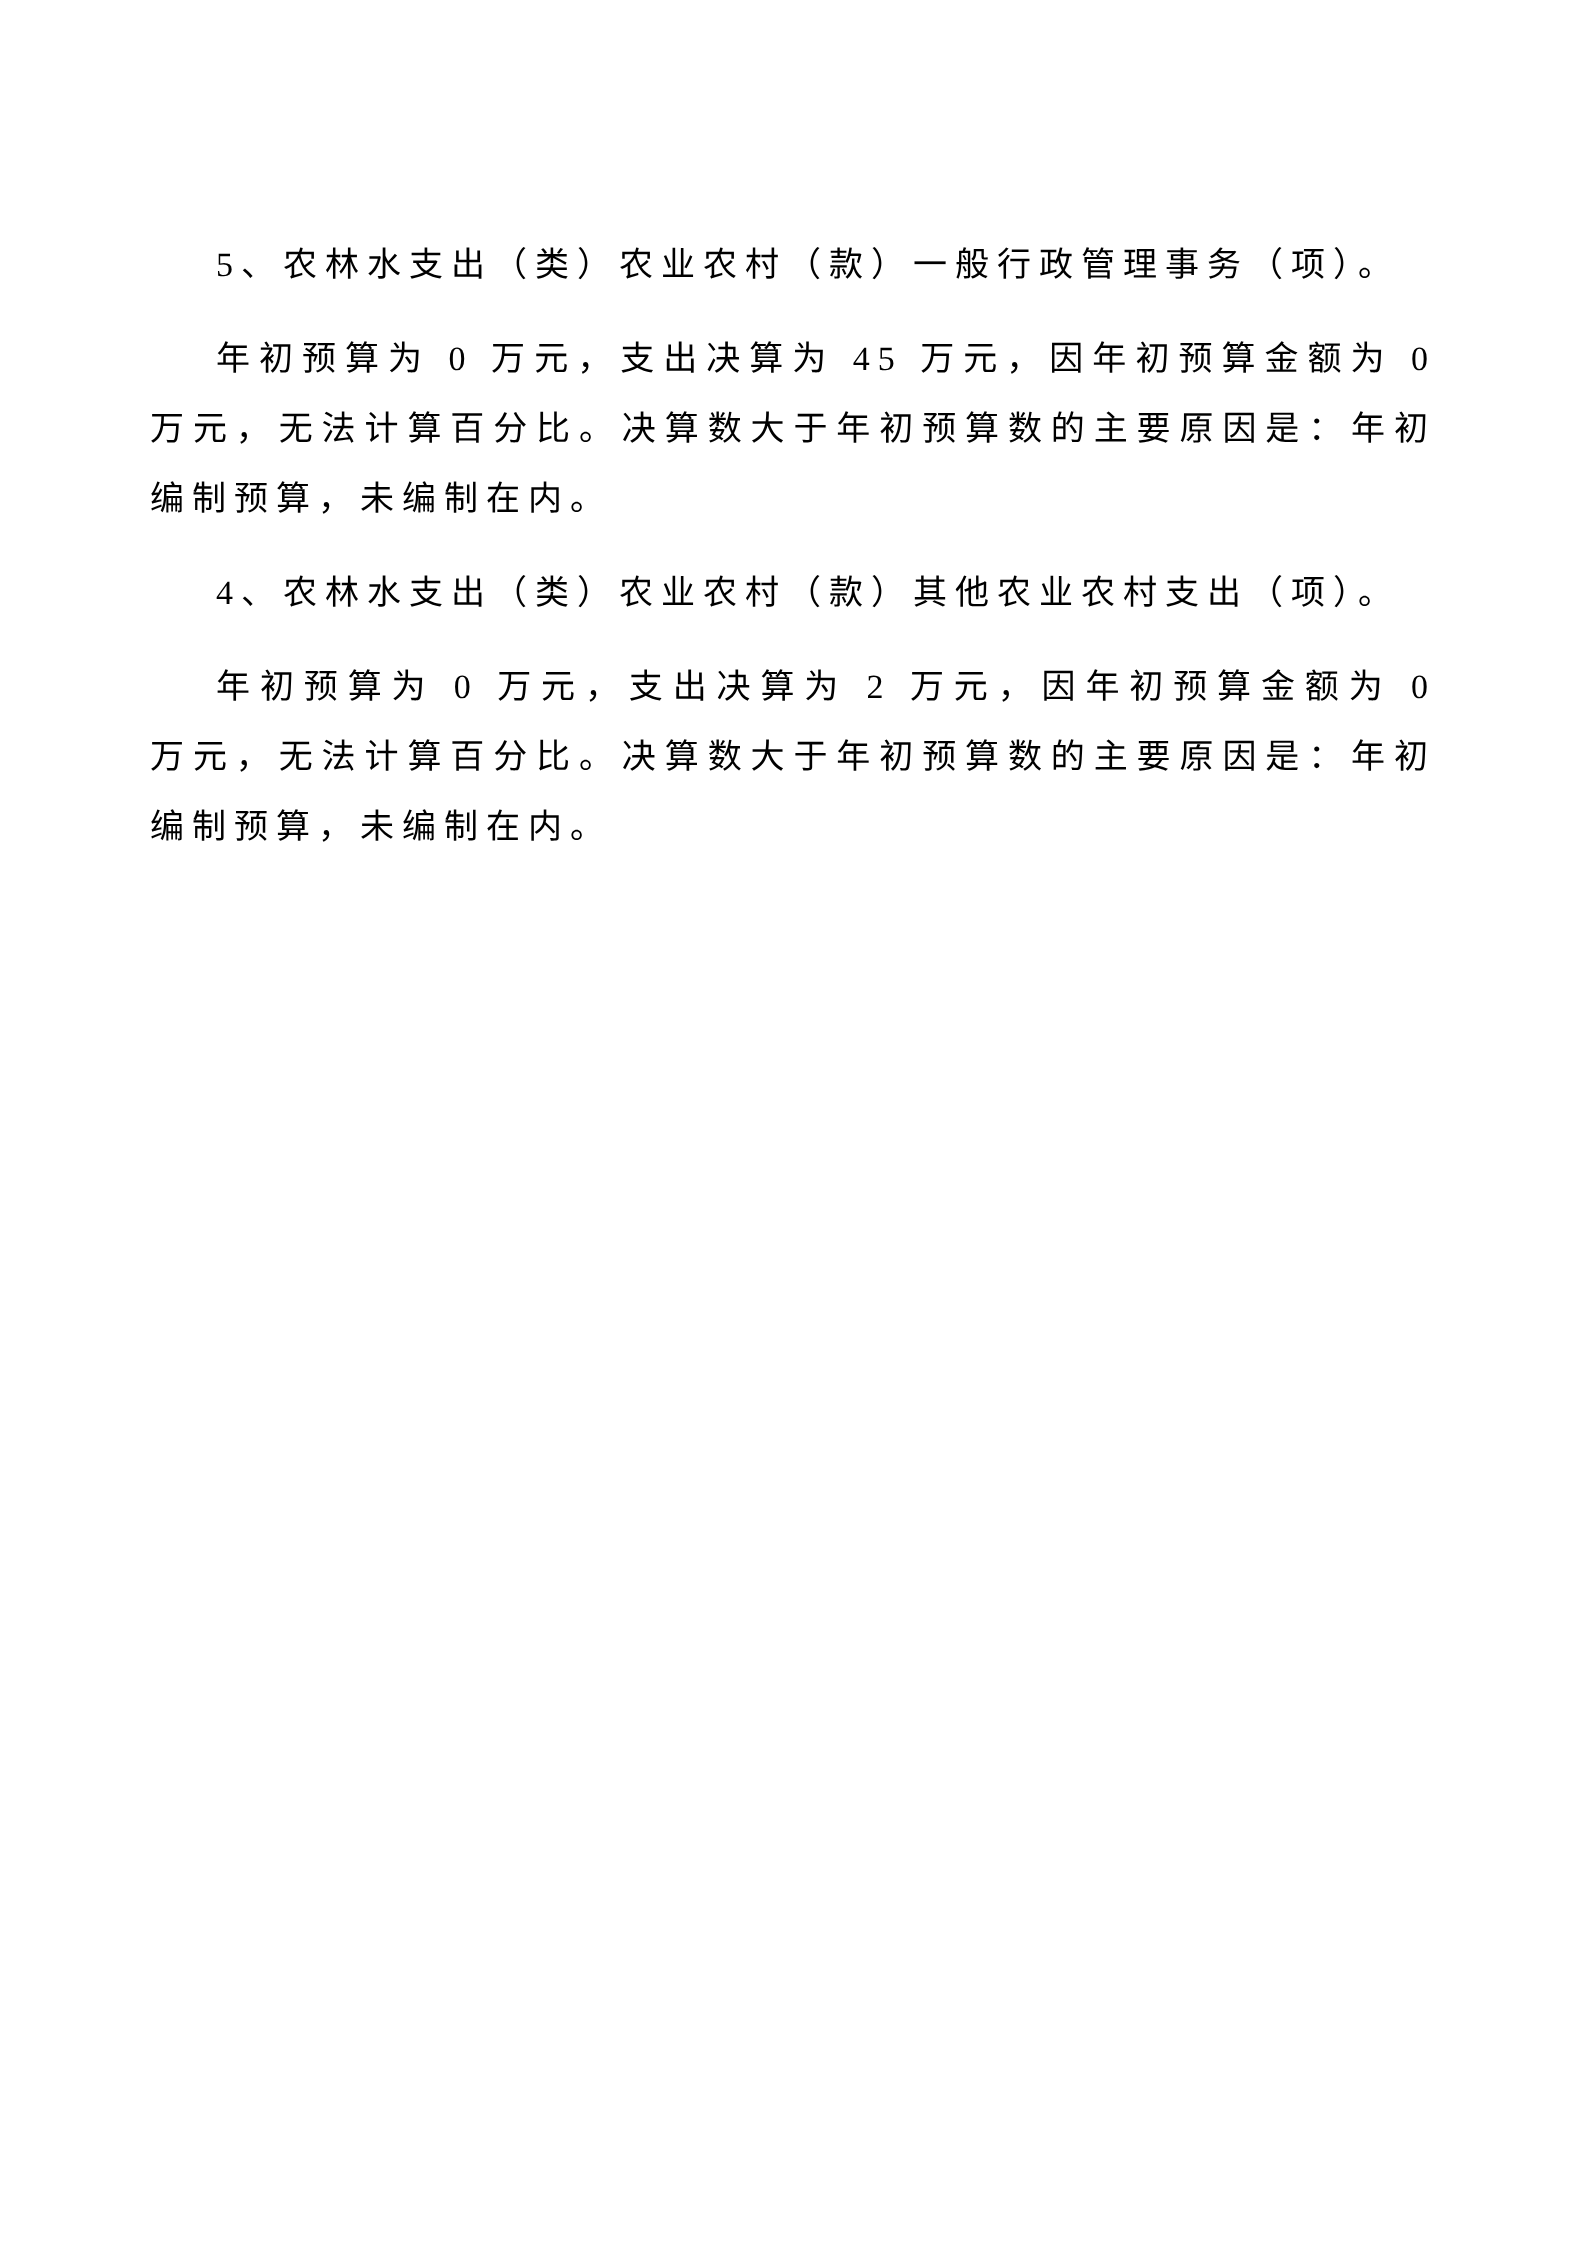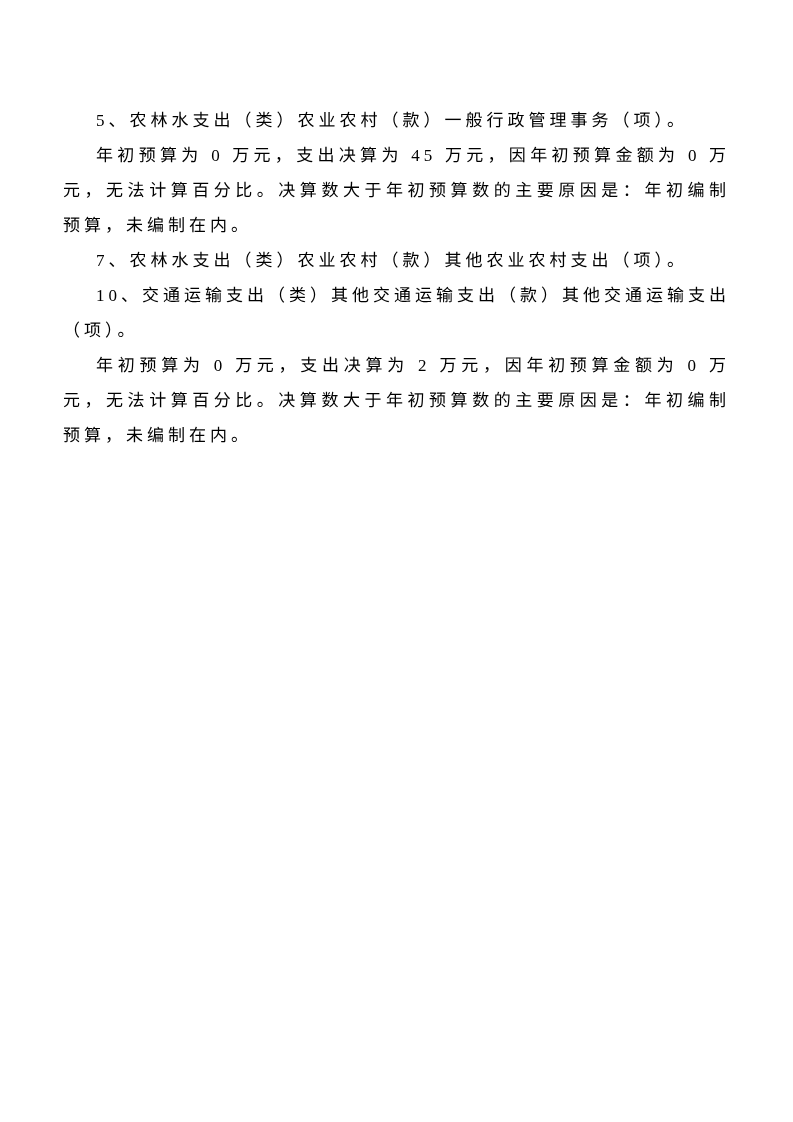--- a/index.html
+++ b/index.html
@@ -22,21 +22,21 @@
     height: 1122px;
     background: #ffffff;
   }
   .content {
     position: absolute;
     left: 63px;
     top: 103px;
     width: 667px;
   }
   .section p {
-    margin: 0;
+    margin: 12px;
     padding: 0;
     color: #000000;
     font-size: 17px;
     line-height: 35px;
     letter-spacing: 4px;
     text-indent: 33px;
     text-align: justify;
     word-break: break-all;
   }
 </style>
@@ -50,24 +50,23 @@
   </section>
 
   <section class="section">
     <p class="body">年初预算为 0 万元，支出决算为 45 万元，因年初预算金额为 0 万元，无法计算百分比。决算数大于年初预算数的主要原因是：年初编制预算，未编制在内。</p>
   </section>
 
   <section class="section">
   </section>
 
   <section class="section">
-    <p class="heading">7、农林水支出（类）农业农村（款）其他农业农村支出（项）。</p>
+    <p class="heading">4、农林水支出（类）农业农村（款）其他农业农村支出（项）。</p>
   </section>
 
   <section class="section">
   </section>
 
   <section class="section">
-    <p class="heading">10、交通运输支出（类）其他交通运输支出（款）其他交通运输支出（项）。</p>
     <p class="body">年初预算为 0 万元，支出决算为 2 万元，因年初预算金额为 0 万元，无法计算百分比。决算数大于年初预算数的主要原因是：年初编制预算，未编制在内。</p>
   </section>
 </div>
 </div>
 
 </body></html>

